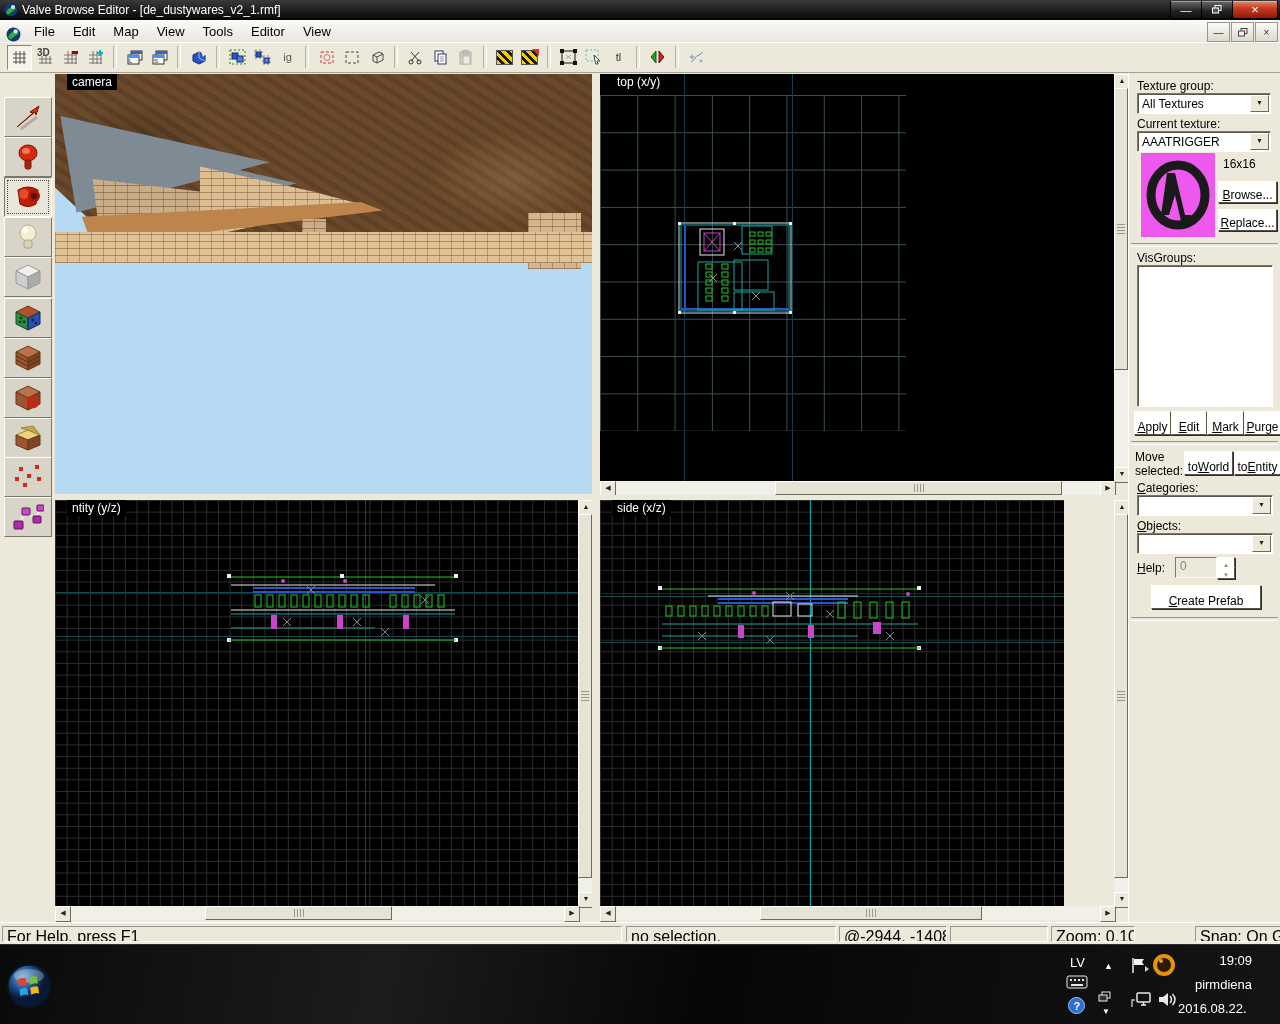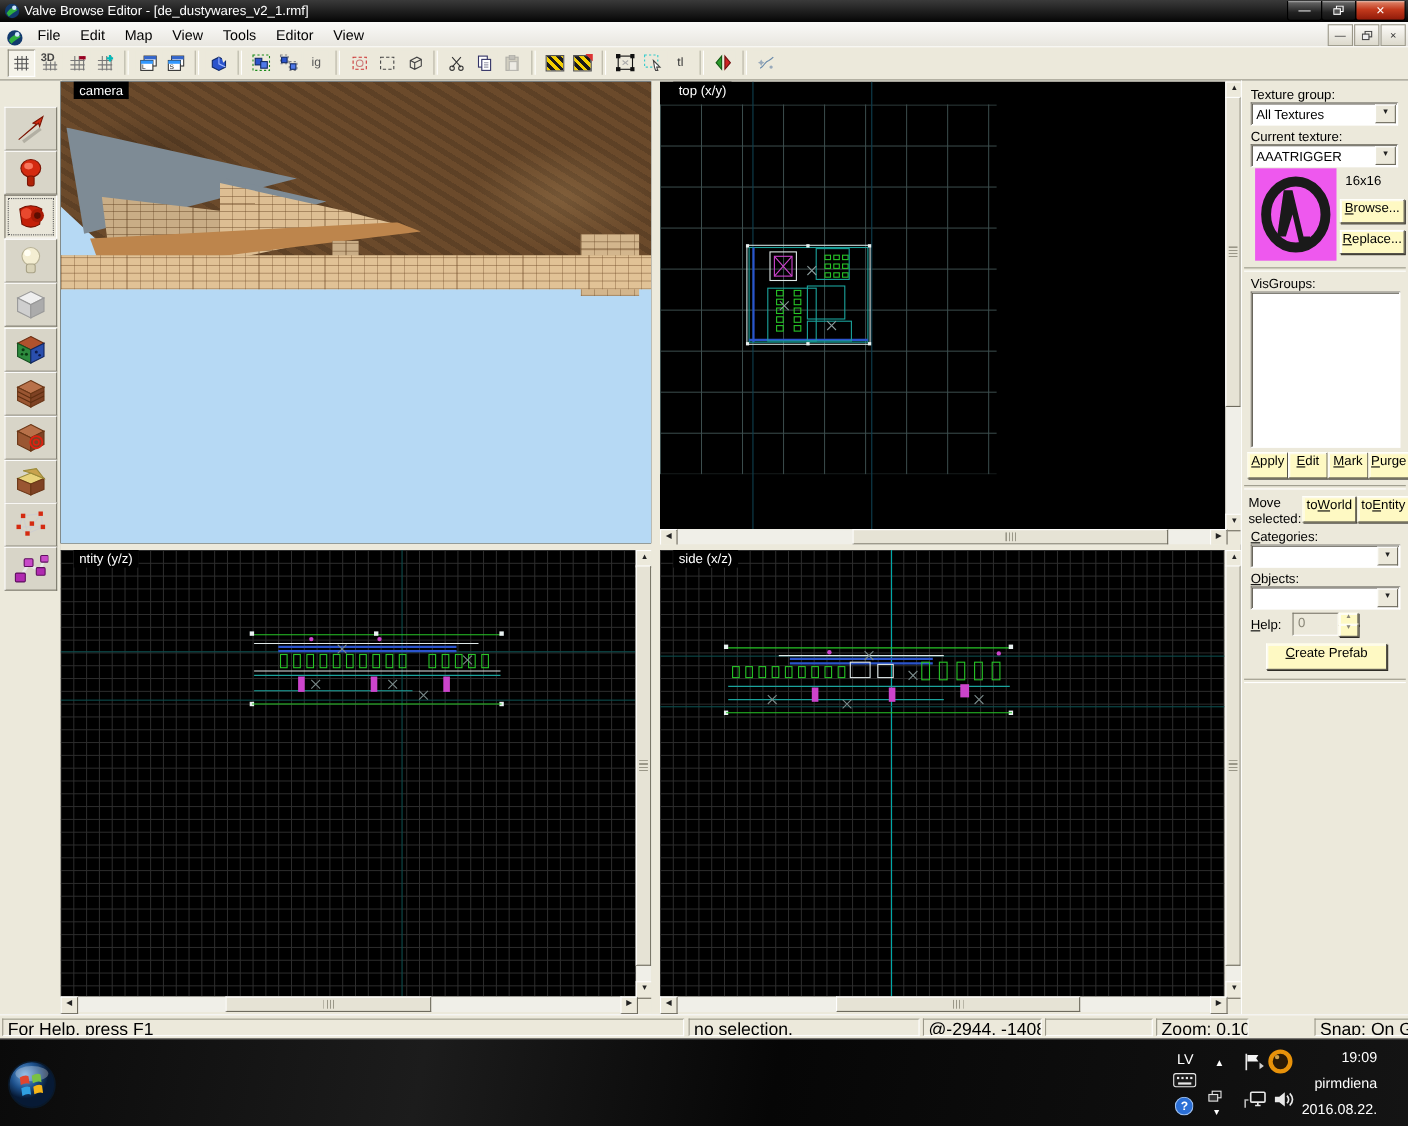--- a/index.html
+++ b/index.html
@@ -76,22 +76,22 @@
 
   
   #rightpanel{left:1128px;top:73px;width:152px;height:849px;background:#ece9db;border-left:1px solid #fff;
               font-size:12px;}
   .rp-label{position:absolute;left:8px;}
   .combo{position:absolute;height:19px;background:#fff;border:1px solid;border-color:#7a776a #fff #fff #7a776a;
          box-shadow:inset 1px 1px 0 #5a574c;display:flex;align-items:center;}
   .combo .val{flex:1;padding-left:4px;font-size:12px;white-space:nowrap;overflow:hidden;}
   .combo .drop{width:17px;height:15px;margin:1px;background:#ece9db;border:1px solid;
                border-color:#fff #6e6b5e #6e6b5e #fff;font-size:7px;text-align:center;line-height:14px;color:#222;}
-  .pbtn{position:absolute;background:#fef9c3;border:1px solid;border-color:#fff #55524a #55524a #fff;
-        box-shadow:1px 1px 0 #2e2c26,inset 1px 1px 0 #fdfcf5;display:flex;align-items:flex-start;justify-content:center;
+  .pbtn{position:absolute;background:#ffffff;border:1px solid;border-color:#fff #55524a #55524a #fff;
+        box-shadow:1px 1px 0 #2e2c26,inset 1px 1px 0 #fdfcf5;display:flex;align-items:flex-end;justify-content:center;
         font-size:12px;}
   .uf{display:inline-block;}
   .uf::first-letter{text-decoration:underline;}
   .groove{position:absolute;left:2px;width:147px;height:2px;border-top:1px solid #9a9788;border-bottom:1px solid #fff;}
 
   
   #statusbar{left:0;top:922px;width:1280px;height:22px;background:#ece9db;border-top:1px solid #fff;}
   .spanel{position:absolute;top:3px;height:16px;border:1px solid;border-color:#9a9788 #fff #fff #9a9788;
           font-size:16px;padding:1px 4px 0 4px;box-sizing:border-box;white-space:nowrap;overflow:hidden;}
 
@@ -562,21 +562,21 @@
     <div class="sb" style="left:0;top:406px;width:523px;height:14px">
       <div class="sbbtn" style="left:0;top:0">◀</div>
       <div class="sbthumb" style="left:150px;top:0;width:185px;height:12px">
           <div class="gripH"></div>
         </div>
       <div class="sbbtn" style="left:509px;top:0">▶</div>
     </div>
   </div>
 
   <div class="vp" style="left:600px;top:500px;width:528px;height:422px;background:#ece9db">
-    <div class="abs" style="left:0;top:0;width:513px;height:406px;background:#000;overflow:hidden">
+    <div class="abs" style="left:0;top:0;width:464px;height:406px;background:#000;overflow:hidden">
       <div class="fine-grid"></div>
       <div class="axis" style="left:210px;top:0;width:1px;height:406px;background:#00a8a8"></div>
       <div class="axis" style="left:0;top:96px;width:514px;height:1px"></div>
       <div class="axis" style="left:0;top:142px;width:514px;height:1px"></div>
       <svg class="abs" style="left:58px;top:84px" width="266" height="70">
         <line x1="4" y1="5" x2="260" y2="5" stroke="#27c527"></line>
         <line x1="50" y1="12" x2="200" y2="12" stroke="#dfe8e8"></line>
         <line x1="60" y1="15" x2="190" y2="15" stroke="#2b54cc" stroke-width="2"></line>
         <line x1="60" y1="19" x2="190" y2="19" stroke="#2b54cc" stroke-width="2"></line>
         <g fill="none" stroke="#27c527">
@@ -790,16 +790,16 @@
         </svg>
       </div>
     <div class="trayicon" style="left:1157px;top:46px">
       <svg width="20" height="17">
           <path d="M2 6 L6 6 L11 2 L11 15 L6 11 L2 11 Z" fill="#e8e8e8"></path>
           <path d="M13 5 q3 3.5 0 7 M15.5 3 q5 5.5 0 11" fill="none" stroke="#e8e8e8" stroke-width="1.5"></path>
         </svg>
       </div>
     <div class="traytext" style="left:1186px;top:8px;width:66px;text-align:right">19:09</div>
     <div class="traytext" style="left:1186px;top:32px;width:66px;text-align:right">pirmdiena</div>
-    <div class="traytext" style="left:1178px;top:56px;width:74px;text-align:right">2016.08.22.</div>
+    <div class="traytext" style="left:1178px;top:56px;width:74px;text-align:left">2016.08.22.</div>
   </div>
 
 </div>
 
 </body></html>

